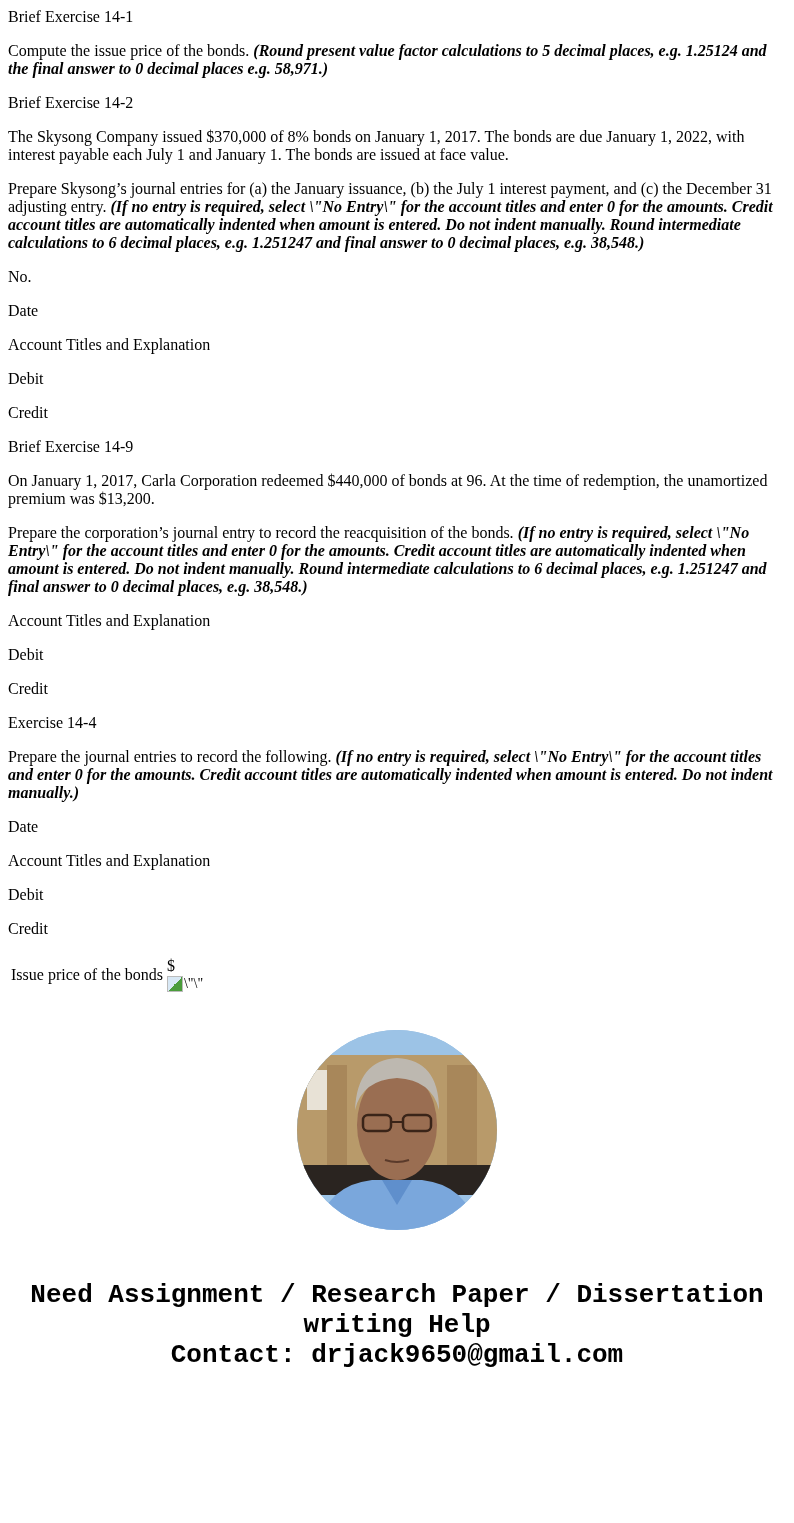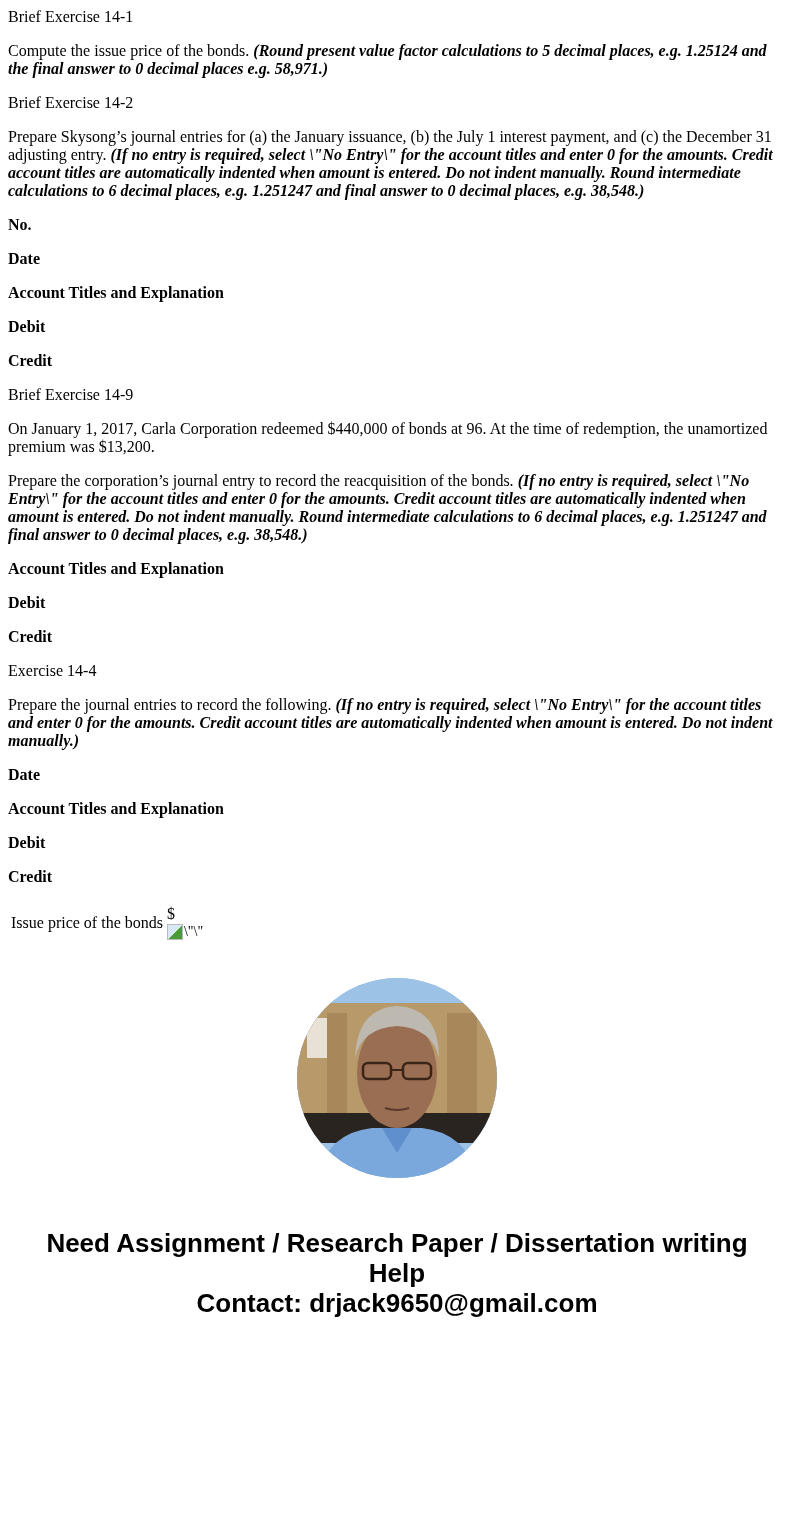--- a/index.html
+++ b/index.html
@@ -9,54 +9,55 @@
       font-family: "Liberation Serif", serif;
       font-size: 16px;
       line-height: 18px;
       color: #000;
       position: relative;
     }
     .content { padding: 0 8px; }
     p { margin: 0 12px 16px 0; }
     .first { margin-top: 8px; }
     .note { font-weight: bold; font-style: italic; }
-    .hdr { font-weight: bold; margin-bottom: 16px; }
+    .hdr { font-weight: normal; margin-bottom: 16px; }
     table.answer { border-collapse: separate; border-spacing: 2px; margin-top: 0; margin-left: 0; }
     table.answer td { padding: 1px; vertical-align: middle; font-size: 16px; }
     .cell-input { display: flex; flex-direction: column; }
     .broken-img { display: inline-flex; align-items: center; font-size: 14px; height: 18px; }
     .broken-img .glyph {
       display: inline-block; width: 14px; height: 14px;
       border: 1px solid #bbb; background: linear-gradient(135deg, #d8e8f5 50%, #4a9c3b 50%);
       margin-right: 1px;
     }
     .avatar-wrap { display: flex; justify-content: center; margin-top: 34px; }
     .avatar {
       width: 200px; height: 200px; border-radius: 50%; overflow: hidden;
       position: relative; background: #8fb7de;
     }
     .promo {
-      font-family: Liberation Sans, sans-serif;
+      font-family: Liberation Mono, monospace;
       font-weight: bold;
       font-size: 26px;
       line-height: 30px;
       text-align: center;
       margin-top: 50px;
       padding: 0 20px;
     }
   </style>
 </head>
 <body>
 
 <div class="content">
 
   <p class="first">Brief Exercise 14-1</p>
   <p><span>Compute the issue price of the bonds. </span><span class="note">(Round present value factor calculations to 5 decimal places, e.g. 1.25124 and the final answer to 0 decimal places e.g. 58,971.)</span></p>
 
   <p>Brief Exercise 14-2</p>
+  <p>The Skysong Company issued $370,000 of 8% bonds on January 1, 2017. The bonds are due January 1, 2022, with interest payable each July 1 and January 1. The bonds are issued at face value.</p>
   <p><span>Prepare Skysong’s journal entries for (a) the January issuance, (b) the July 1 interest payment, and (c) the December 31 adjusting entry. </span><span class="note">(If no entry is required, select \"No Entry\" for the account titles and enter 0 for the amounts. Credit account titles are automatically indented when amount is entered. Do not indent manually. Round intermediate calculations to 6 decimal places, e.g. 1.251247 and final answer to 0 decimal places, e.g. 38,548.)</span></p>
   <div class="hdr">No.</div>
   <div class="hdr">Date</div>
   <div class="hdr">Account Titles and Explanation</div>
   <div class="hdr">Debit</div>
   <div class="hdr">Credit</div>
 
   <p>Brief Exercise 14-9</p>
   <p>On January 1, 2017, Carla Corporation redeemed $440,000 of bonds at 96. At the time of redemption, the unamortized premium was $13,200.</p>
   <p><span>Prepare the corporation’s journal entry to record the reacquisition of the bonds. </span><span class="note">(If no entry is required, select \"No Entry\" for the account titles and enter 0 for the amounts. Credit account titles are automatically indented when amount is entered. Do not indent manually. Round intermediate calculations to 6 decimal places, e.g. 1.251247 and final answer to 0 decimal places, e.g. 38,548.)</span></p>

